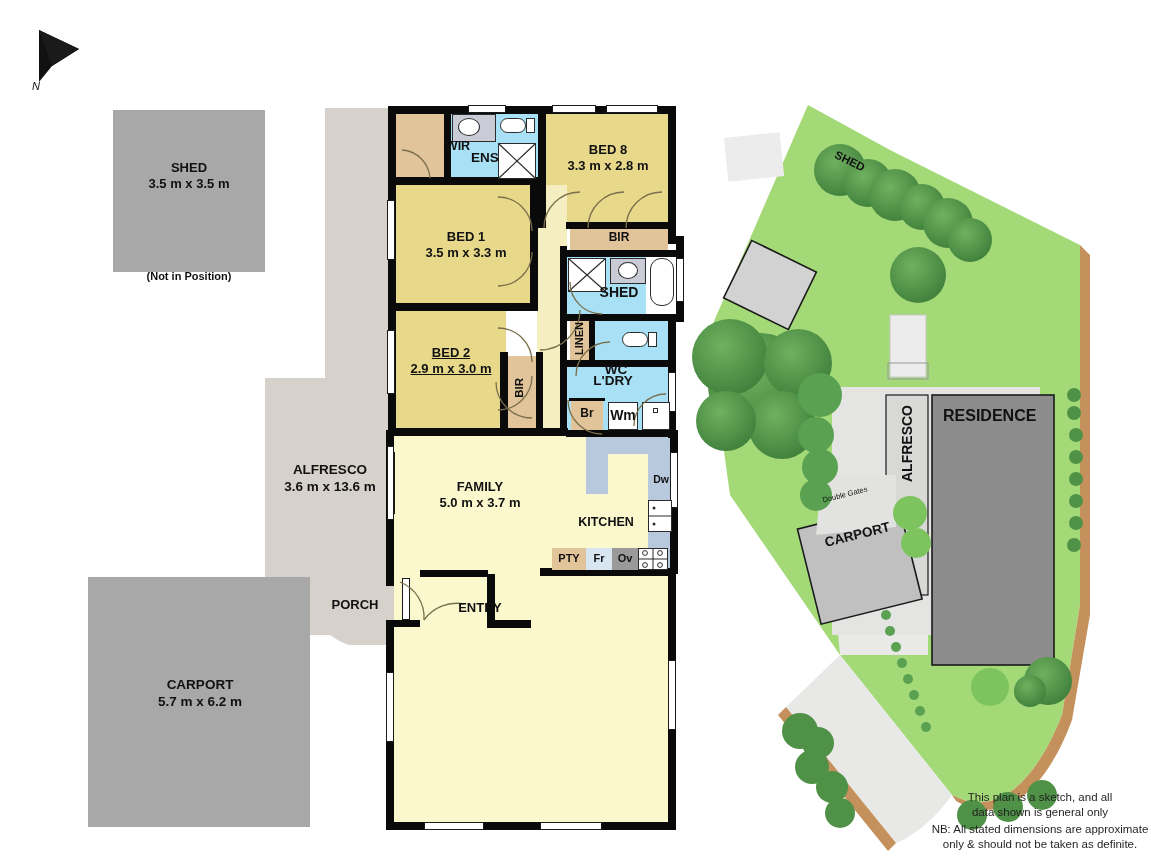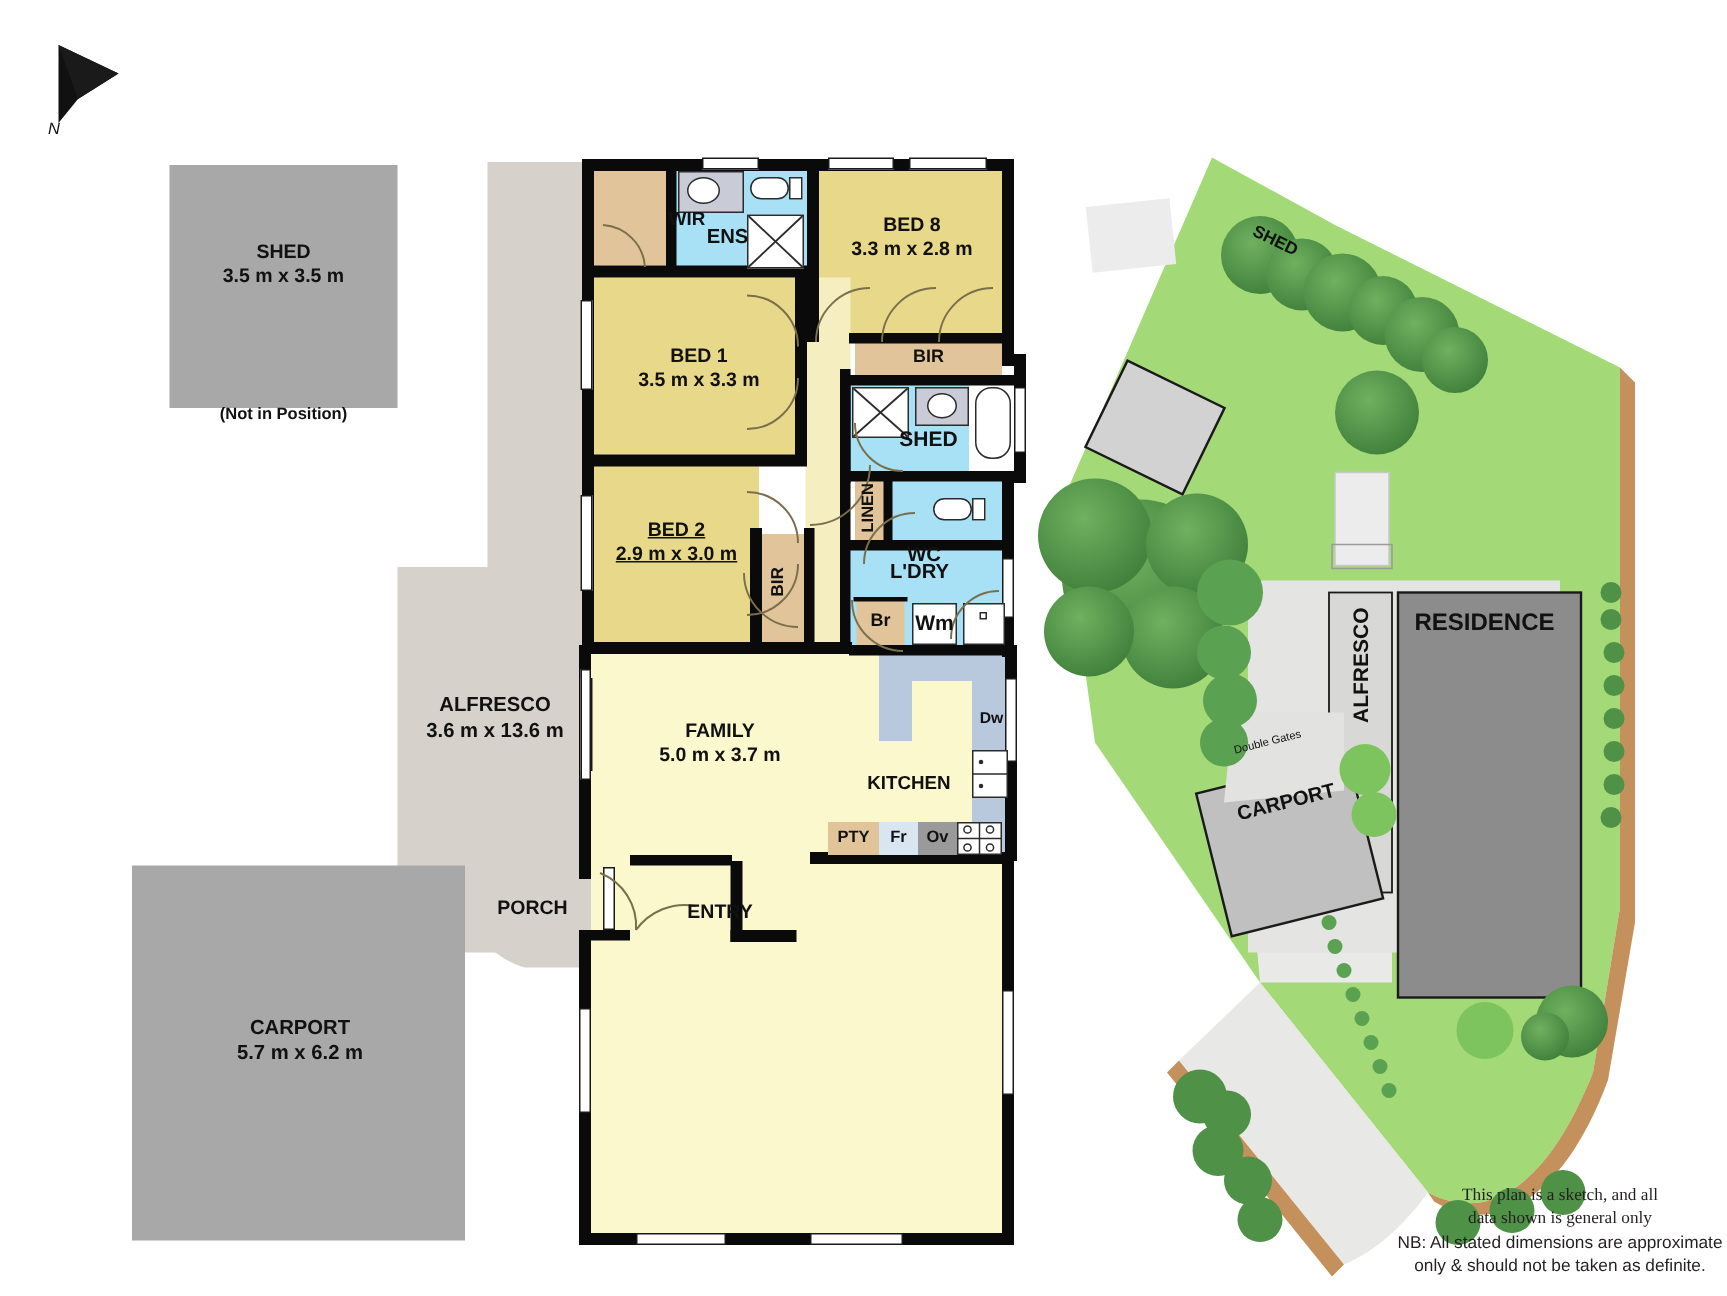--- a/index.html
+++ b/index.html
@@ -458,21 +458,21 @@
 
     <div class="smalltxt" style="left:134px;top:432px;transform:rotate(-14deg);font-size:13.5px;">
       <span>CARPORT</span>
     </div>
 
     <div class="smalltxt" style="left:132px;top:395px;transform:rotate(-14deg);font-size:7.5px;font-weight:normal;">
       <span>Double Gates</span>
     </div>
   </div>
 
-  <div class="note disc1" style="left:930px;top:790px;width:220px;font-family:Liberation Serif, serif;">
+  <div class="note disc1" style="left:930px;top:790px;width:220px;">
     <div>This plan is a sketch, and all</div>
     <div>data shown is general only</div>
   </div>
   <div class="note disc2" style="left:928px;top:822px;width:224px;">
     <div>NB: All stated dimensions are approximate</div>
     <div>only &amp; should not be taken as definite.</div>
   </div>
 
 </div>
 

